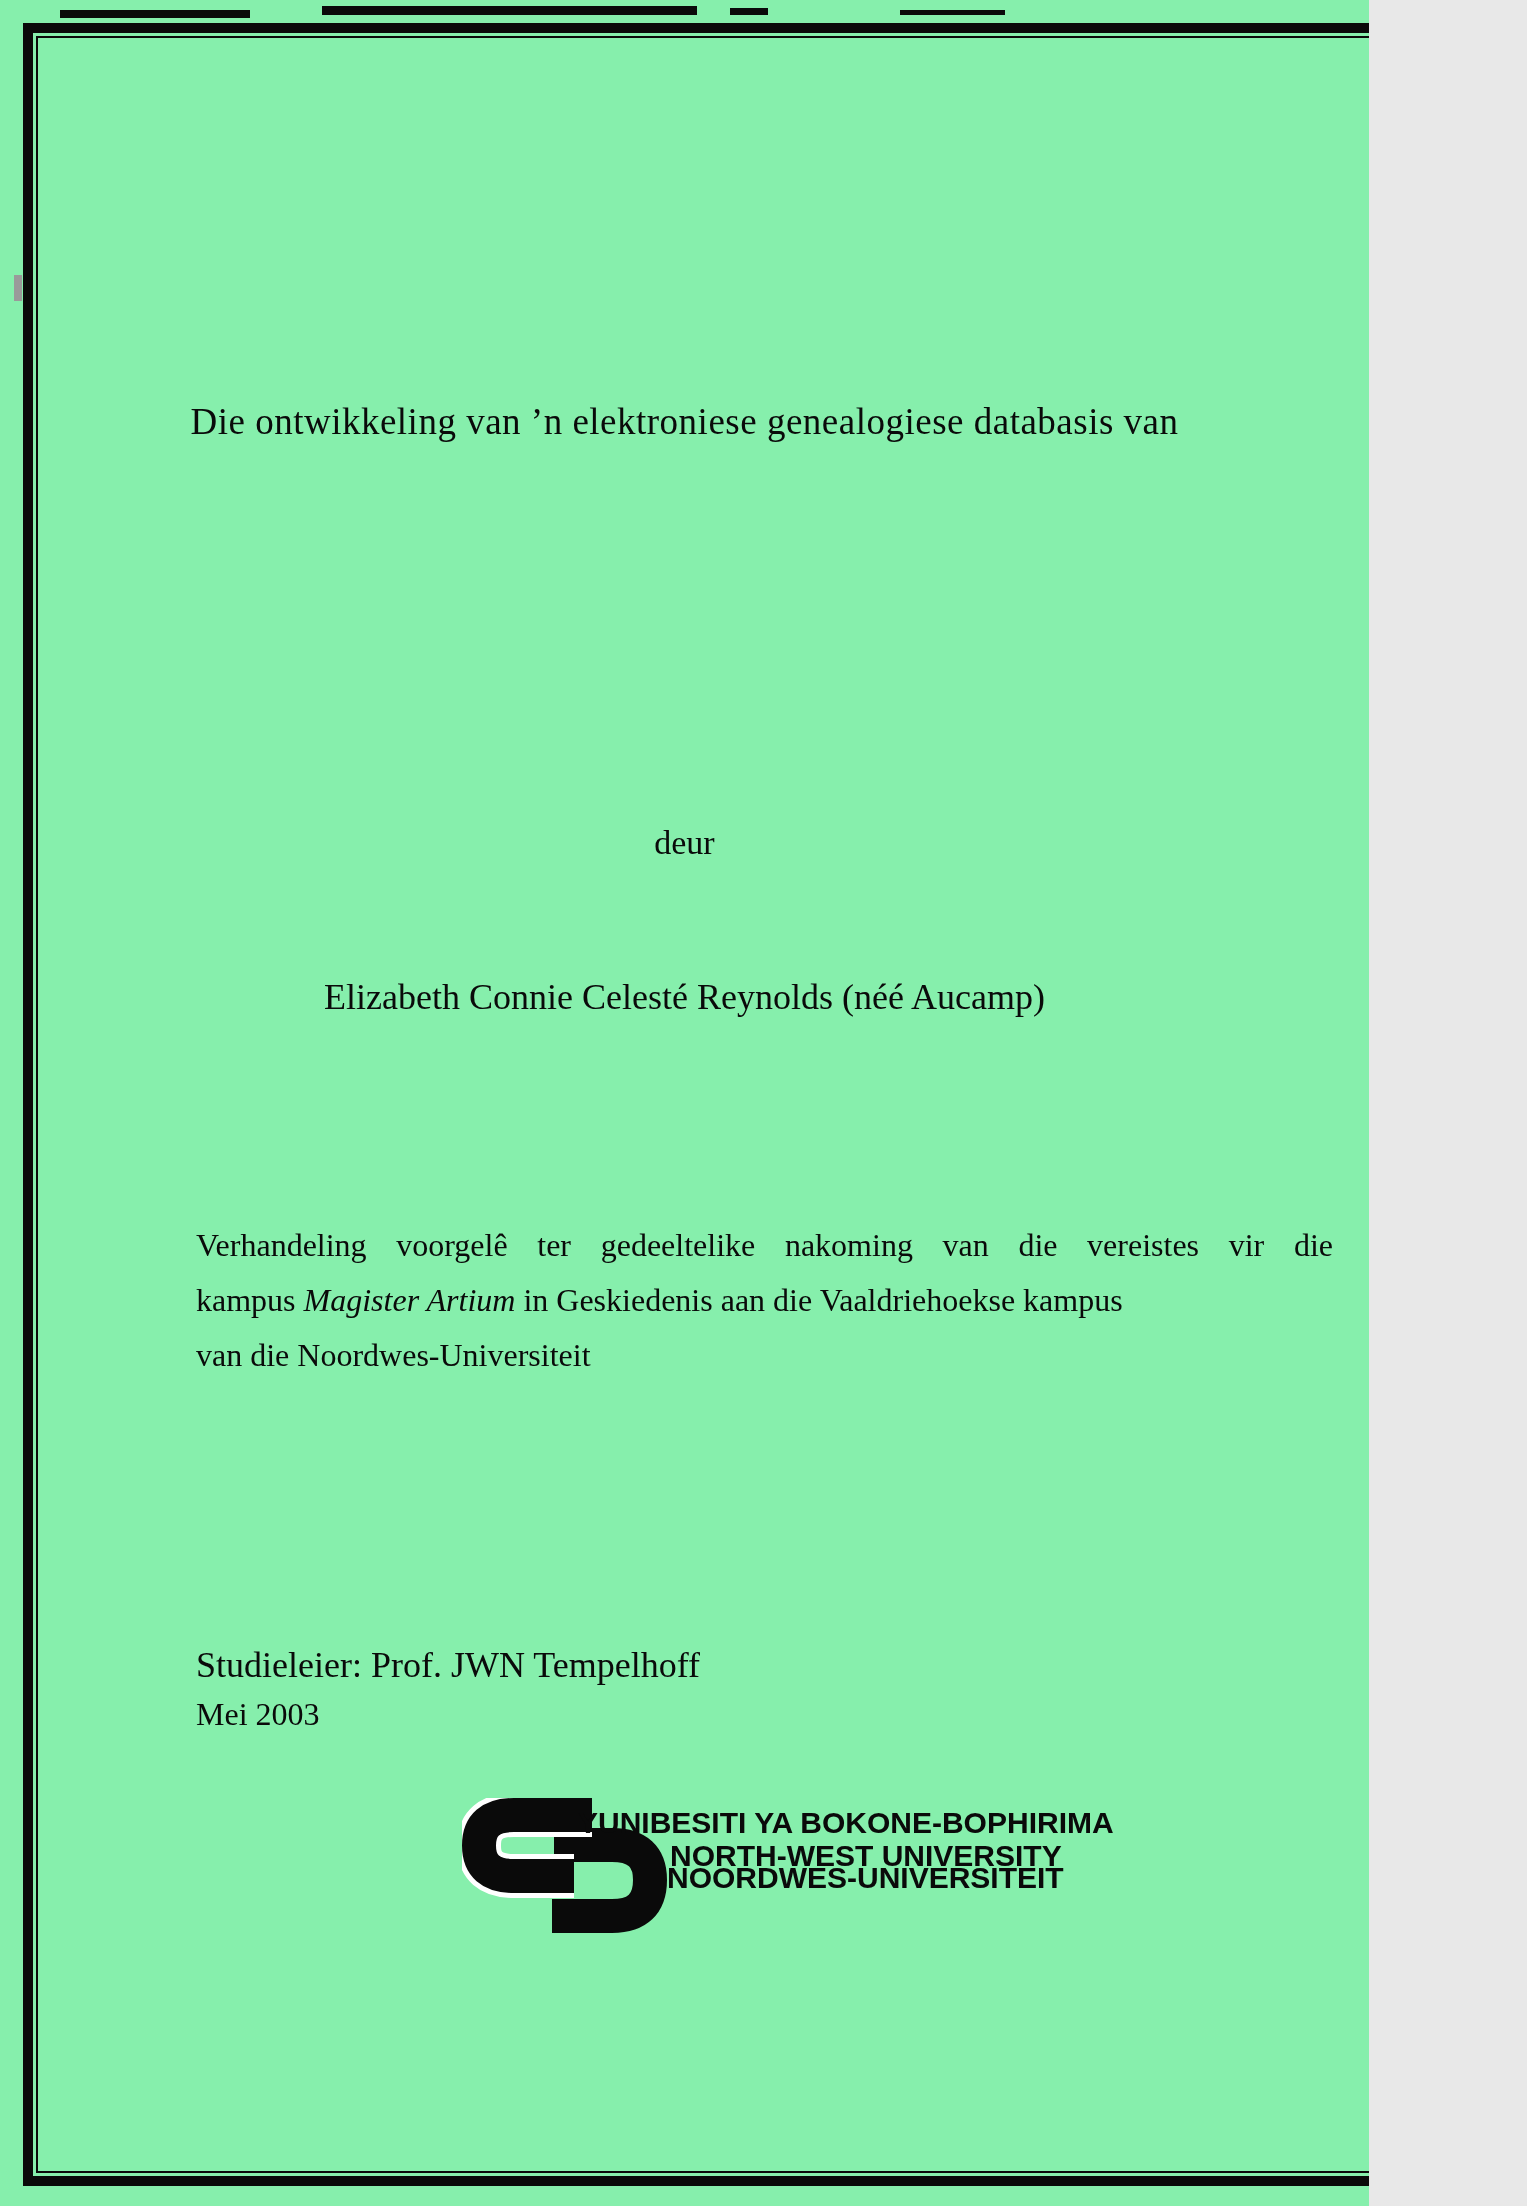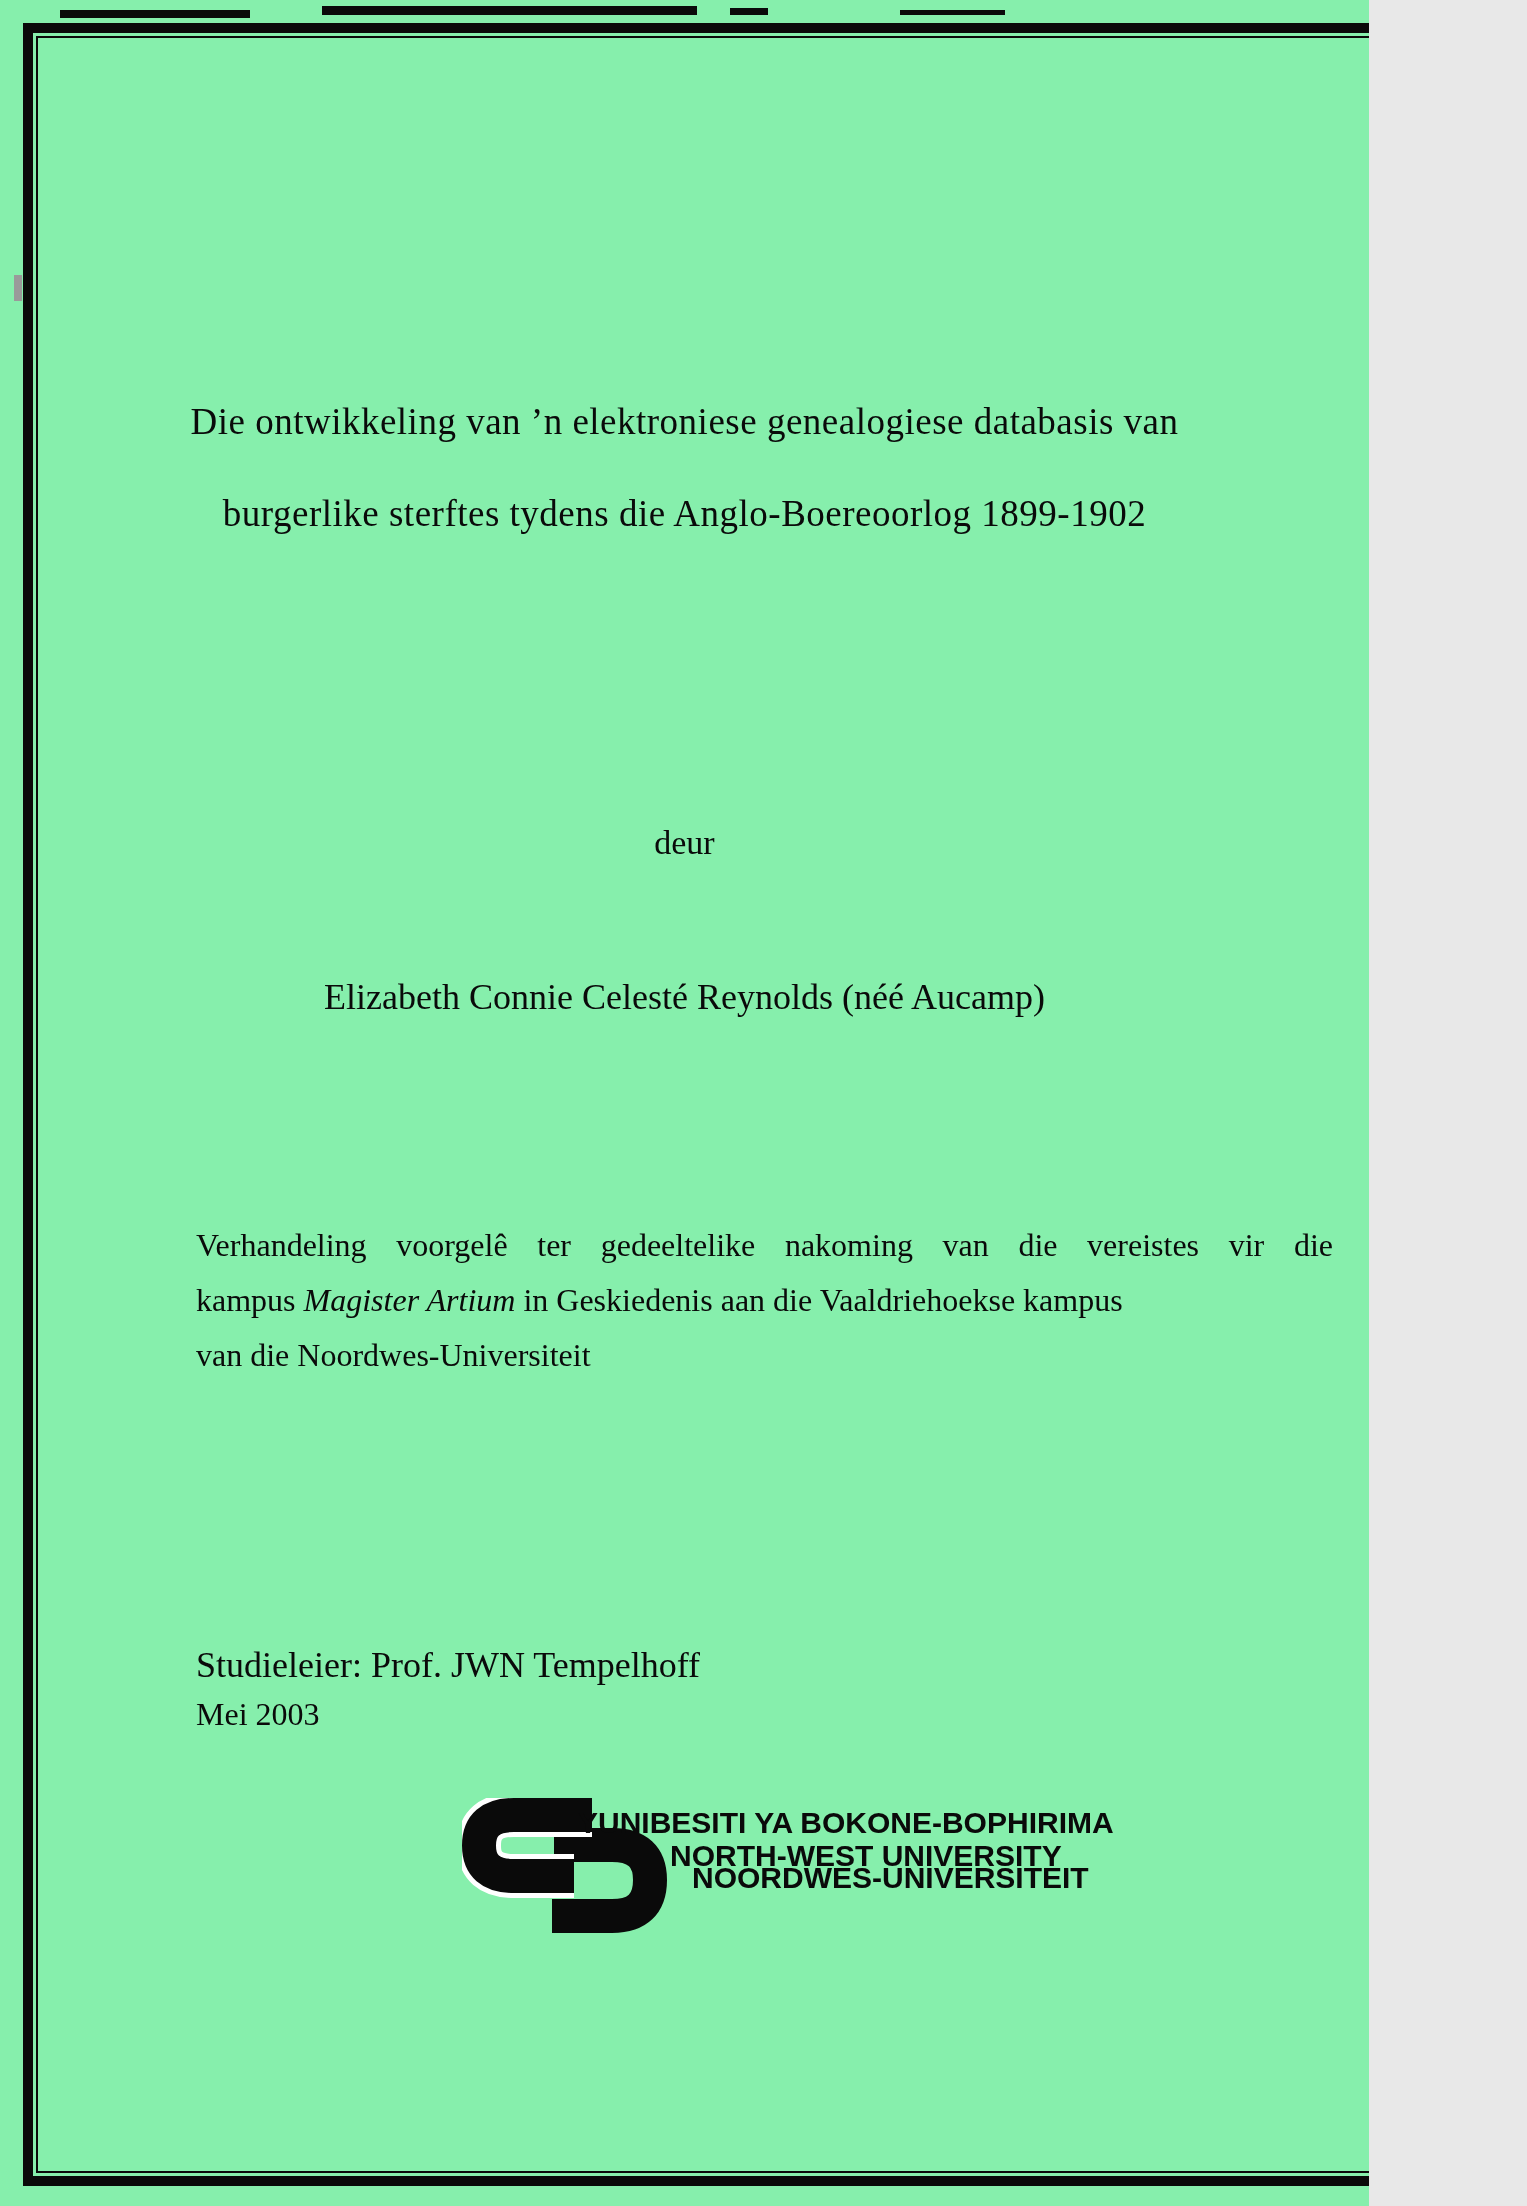--- a/index.html
+++ b/index.html
@@ -59,39 +59,38 @@
     font-family: "Liberation Sans", sans-serif;
     font-weight: 700;
     font-size: 30px;
     color: #0a0a0a;
     white-space: nowrap;
     position: absolute;
     letter-spacing: 0px;
   }
   .lt1 { left: 116px; top: 8px; }
   .lt2 { left: 208px; top: 41px; }
-  .lt3 { left: 205px; top: 63px; padding-left: 25px; }
+  .lt3 { left: 205px; top: 63px; }
 </style>
 </head>
 <body>
 
 <div class="page">
 
   <div class="artifact a1"></div>
   <div class="artifact a2"></div>
   <div class="artifact a3"></div>
   <div class="artifact a4"></div>
   <div class="artifact a5"></div>
   <div class="artifact a6"></div>
 
   <div class="frame-outer"></div>
   <div class="frame-inner"></div>
 
   <div class="tline title-line t1">Die ontwikkeling van ’n elektroniese genealogiese databasis van</div>
-  <div class="tline title-line t2">burgerlike sterftes tydens die Anglo-Boereoorlog 1899-1902</div>
 
   <div class="tline author">Elizabeth Connie Celesté Reynolds (néé Aucamp)</div>
 
   <div class="tline deur">deur</div>
 
   <div class="statement">
     <div class="stmt-line1">Verhandeling voorgelê ter gedeeltelike nakoming van die vereistes vir die</div>
     <div>
       <span>kampus </span><span class="stmt-italic">Magister Artium</span><span> in Geskiedenis aan die Vaaldriehoekse kampus</span>
     </div>

